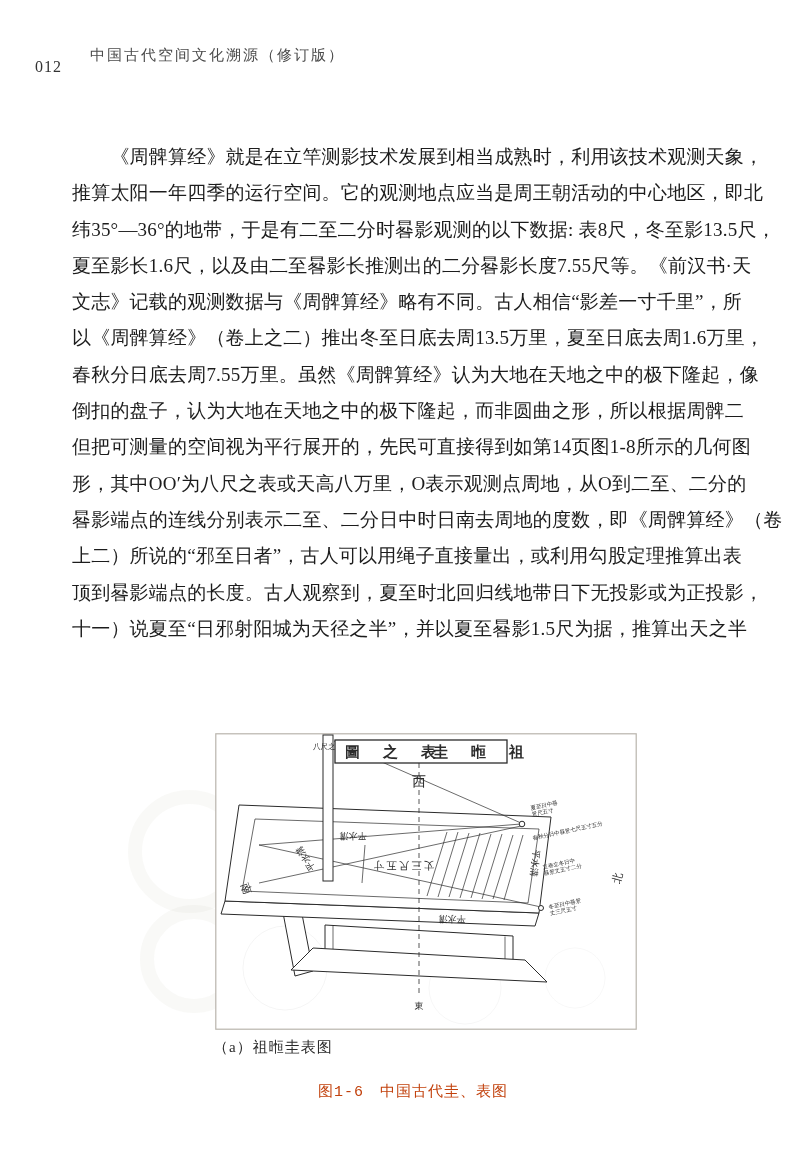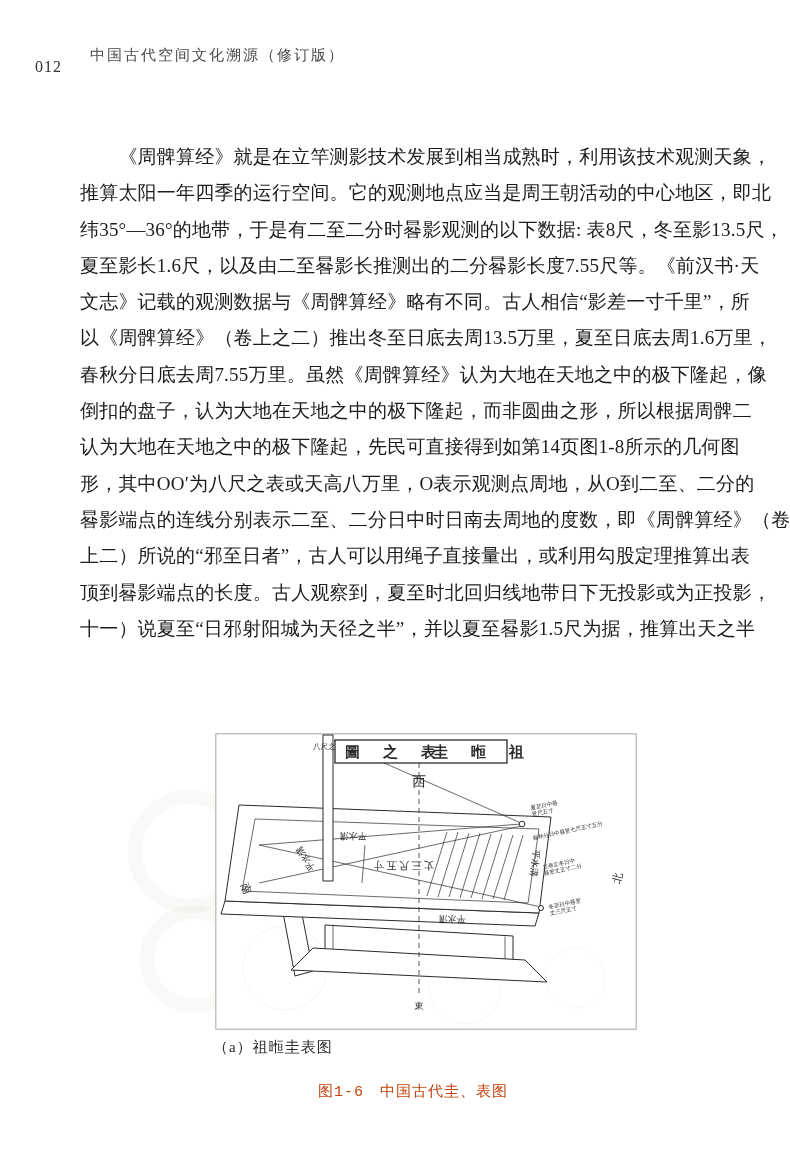--- a/index.html
+++ b/index.html
@@ -10,21 +10,21 @@
   }
   .page-num{
     position:absolute;left:35px;top:42px;font-size:16px;color:#333;
     letter-spacing:1px;
     margin-top:16px;
   }
   .header-title{
     position:absolute;left:90px;top:46px;font-size:15px;color:#4a4a4a;
     letter-spacing:2px;font-family:"Liberation Sans","DejaVu Sans",sans-serif;
   }
-  .body-text{position:absolute;left:80px;top:139px;width:658px;}
+  .body-text{position:absolute;left:72px;top:139px;width:658px;}
   .bline{
     font-size:19px;line-height:36.3px;color:#1c1c1c;
     text-align:justify;text-align-last:justify;letter-spacing:0.2px;
     white-space:nowrap;overflow:visible;
   }
   .figure-wrap{position:absolute;left:215px;top:733px;width:422px;height:297px;}
   .fig-subcaption{
     position:absolute;left:213px;top:1038px;font-size:15px;color:#2a2a2a;
     letter-spacing:1px;
   }
@@ -60,21 +60,21 @@
       <div class="bline">夏至影长1.6尺，以及由二至晷影长推测出的二分晷影长度7.55尺等。《前汉书·天</div>
 
       <div class="bline">文志》记载的观测数据与《周髀算经》略有不同。古人相信“影差一寸千里”，所</div>
 
       <div class="bline">以《周髀算经》（卷上之二）推出冬至日底去周13.5万里，夏至日底去周1.6万里，</div>
 
       <div class="bline">春秋分日底去周7.55万里。虽然《周髀算经》认为大地在天地之中的极下隆起，像</div>
 
       <div class="bline">倒扣的盘子，认为大地在天地之中的极下隆起，而非圆曲之形，所以根据周髀二</div>
 
-      <div class="bline">认为大地在天地之中的极下隆起，先民可直接得到如第14页图1-8所示的几何图</div>
+      <div class="bline">但把可测量的空间视为平行展开的，先民可直接得到如第14页图1-8所示的几何图</div>
 
       <div class="bline">形，其中OO′为八尺之表或天高八万里，O表示观测点周地，从O到二至、二分的</div>
 
       <div class="bline">晷影端点的连线分别表示二至、二分日中时日南去周地的度数，即《周髀算经》（卷</div>
 
       <div class="bline">上二）所说的“邪至日者”，古人可以用绳子直接量出，或利用勾股定理推算出表</div>
 
       <div class="bline">顶到晷影端点的长度。古人观察到，夏至时北回归线地带日下无投影或为正投影，</div>
 
 

